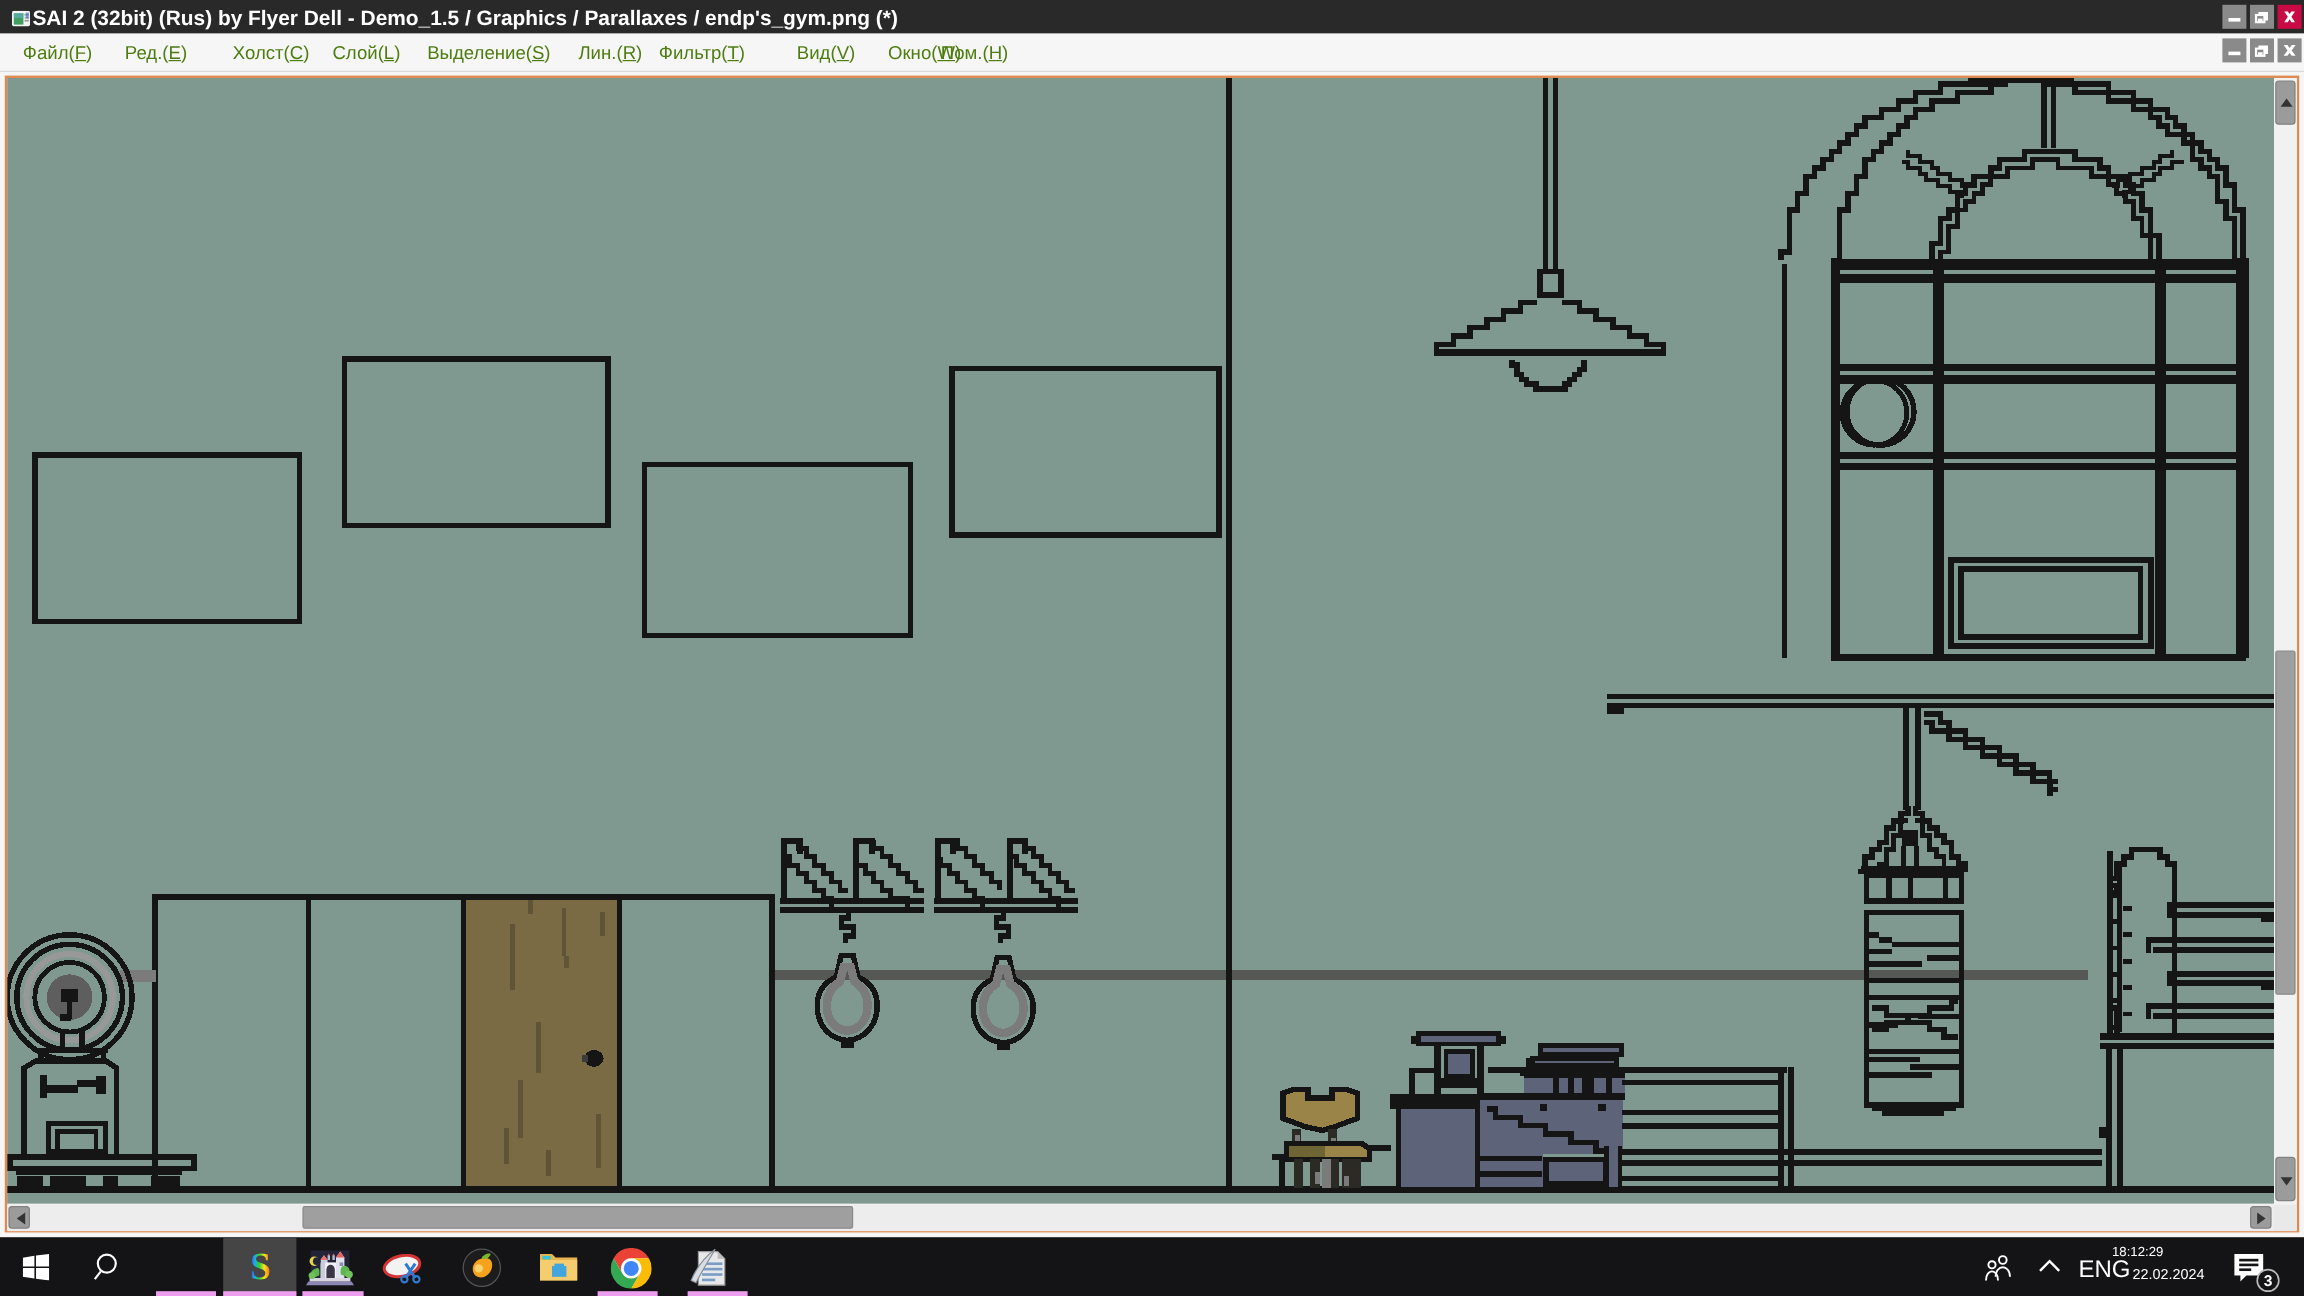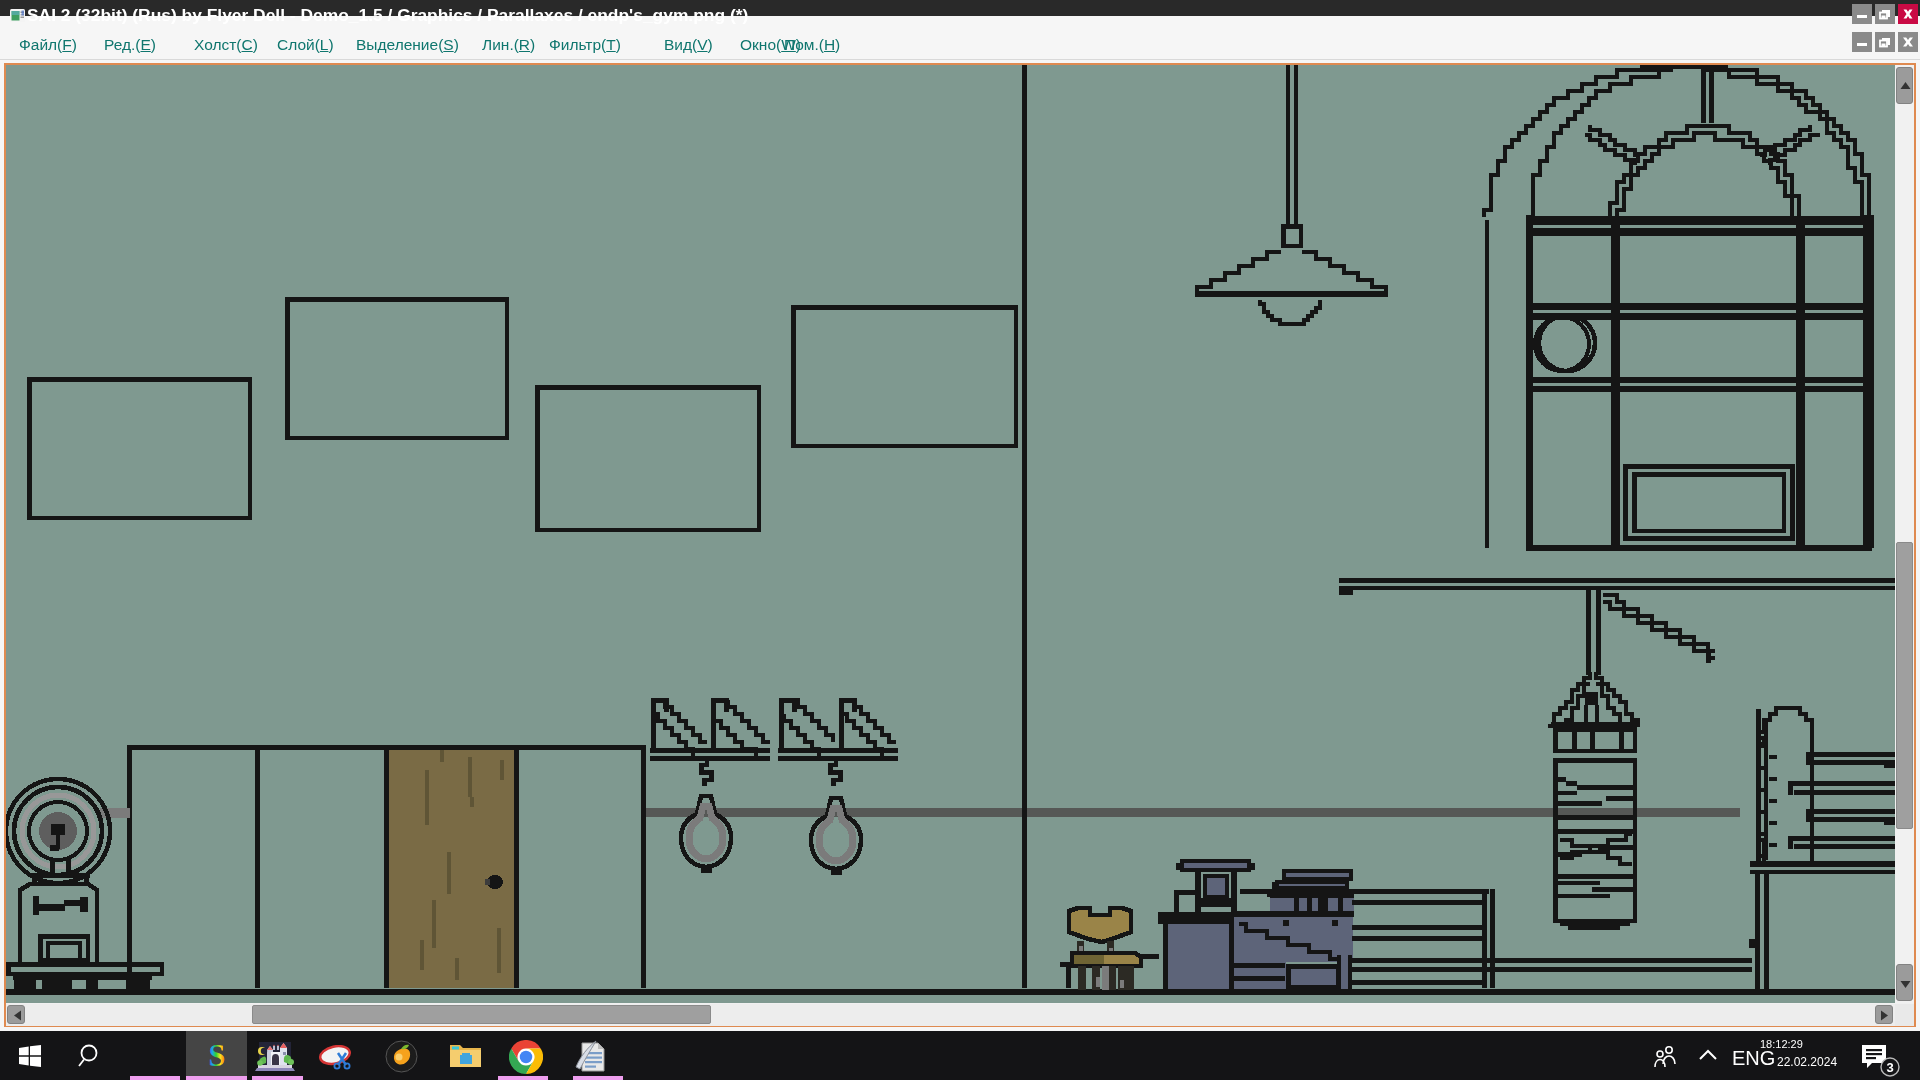--- a/index.html
+++ b/index.html
@@ -1,22 +1,22 @@
 <!DOCTYPE html>
 <html><head><meta charset="utf-8">
 <style>
 * { margin:0; padding:0; box-sizing:border-box; }
 html,body { width:1920px; height:1080px; overflow:hidden;
   font-family:"Liberation Sans", sans-serif; background:#f6f6f6; }
 .abs { position:absolute; }
-#titlebar { position:absolute; left:0; top:0; width:1920px; height:16px; background:#292929; }
+#titlebar { position:absolute; left:0; top:0; width:1920px; height:28px; background:#292929; }
 #titletext { position:absolute; left:27px; top:4.5px; color:#fff; font-size:17.4px; font-weight:bold;
   letter-spacing:0px; white-space:nowrap; }
 #menubar { position:absolute; left:0; top:28px; width:1920px; height:32px; background:#f6f6f6; }
-.menuitem { position:absolute; top:8px; font-size:15.5px; color:#0f766e; white-space:nowrap; }
+.menuitem { position:absolute; top:8px; font-size:15.5px; color:#4d7c0f; white-space:nowrap; }
 #menudiv { position:absolute; left:0; top:59px; width:1920px; height:1px; background:#d9d9d9; }
 .winbtn { position:absolute; width:20px; height:20px; }
 #canvaswrap { position:absolute; left:4px; top:63px; width:1912px; height:964px;
   border:2px solid #df8a50; background:#f0f0f0; }
 #canvasview { position:absolute; left:0px; top:0px; width:1889px; height:938px; background:#7f9990; overflow:hidden; }
 #vscroll { position:absolute; left:1889px; top:0px; width:19px; height:938px; background:#f1f1f1; }
 #hscroll { position:absolute; left:0px; top:939px; width:1889px; height:22px; background:#ededed; }
 #corner { position:absolute; left:1889px; top:939px; width:19px; height:22px; background:#e9e9e9; }
 .sbtn { position:absolute; background:#9b9b9b; border:1px solid #828282; border-radius:3px; }
 .sthumb { position:absolute; background:#9f9f9f; border:1px solid #8a8a8a; border-radius:2px; }

